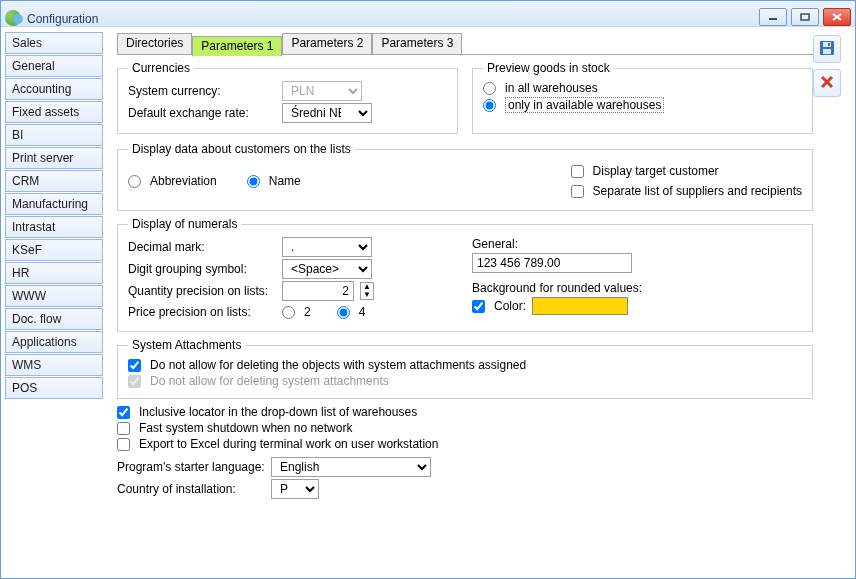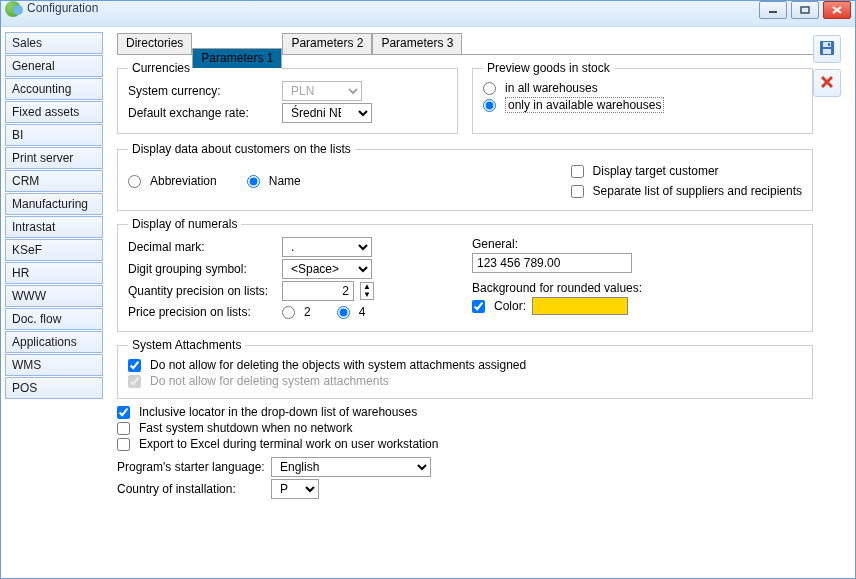--- a/index.html
+++ b/index.html
@@ -17,21 +17,21 @@
     background: #fff;
     position: relative;
     display: flex;
     flex-direction: column;
   }
   .titlebar {
     height: 26px;
     background: linear-gradient(#eaf3fc, #d6e8fa);
     border-bottom: 1px solid #c9d9ee;
     display: flex;
-    align-items: flex-start;
+    align-items: flex-end;
     padding: 0 4px;
   }
   .titlebar .app-icon {
     width: 16px; height: 16px;
     margin-right: 6px;
     background: radial-gradient(circle at 30% 30%, #8fd16d, #4aa035);
     border-radius: 50%;
     position: relative;
   }
   .titlebar .app-icon::after {
@@ -113,22 +113,22 @@
   .tab {
     border:1px solid #a5a5a5;
     border-bottom:none;
     padding: 2px 8px;
     background:#efefef;
     cursor:pointer;
     position:relative;
     top:0;
   }
   .tab.active {
-    background:#0369a1;
-    top:15px;
+    background:#bef264;
+    top:3px;
     border-bottom:1px solid #fff;
   }
 
   fieldset {
     border:1px solid #cfcfcf;
     margin: 6px 0 2px 0;
     padding: 4px 10px 8px 10px;
   }
   legend { padding: 0 4px; }
   .row { display:flex; align-items:center; gap:6px; margin:2px 0; }

